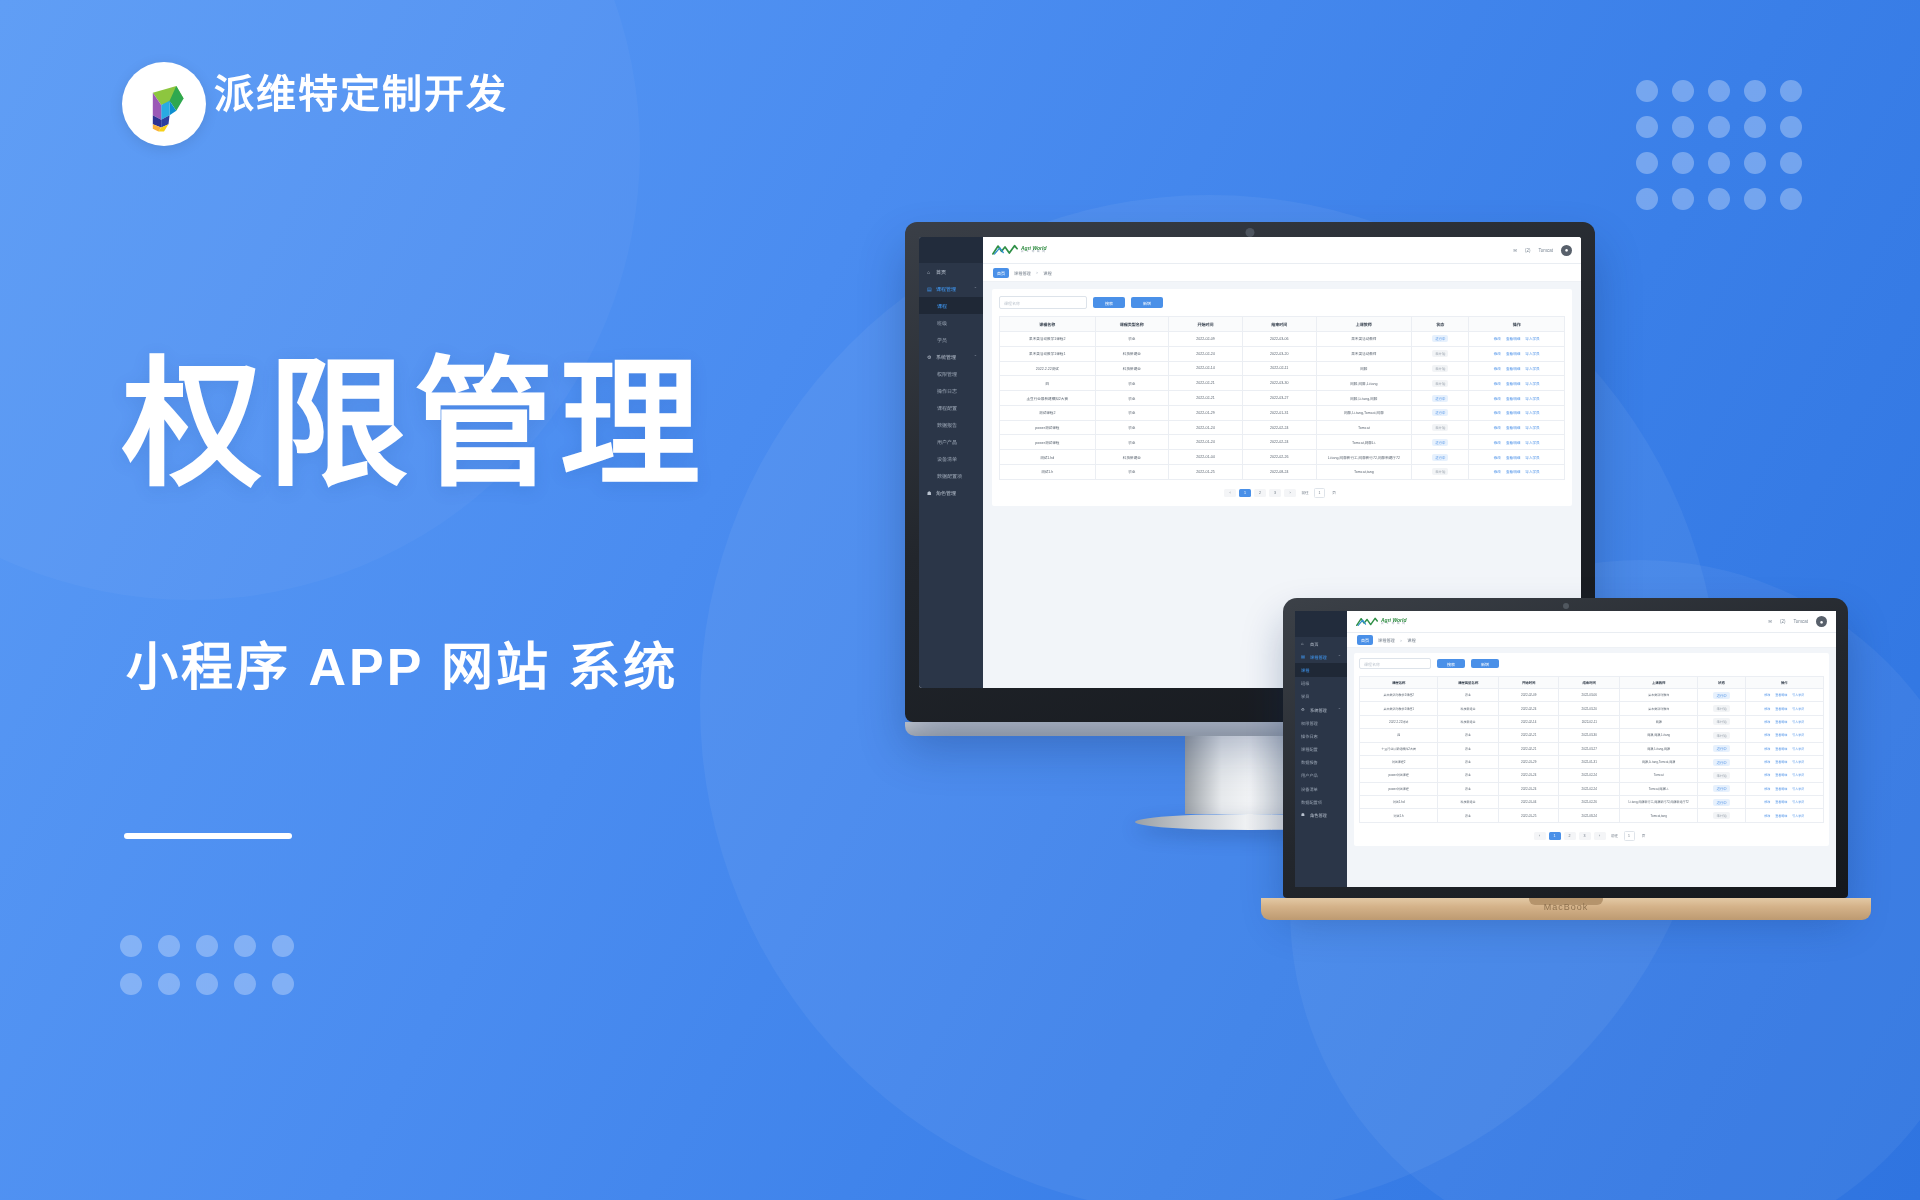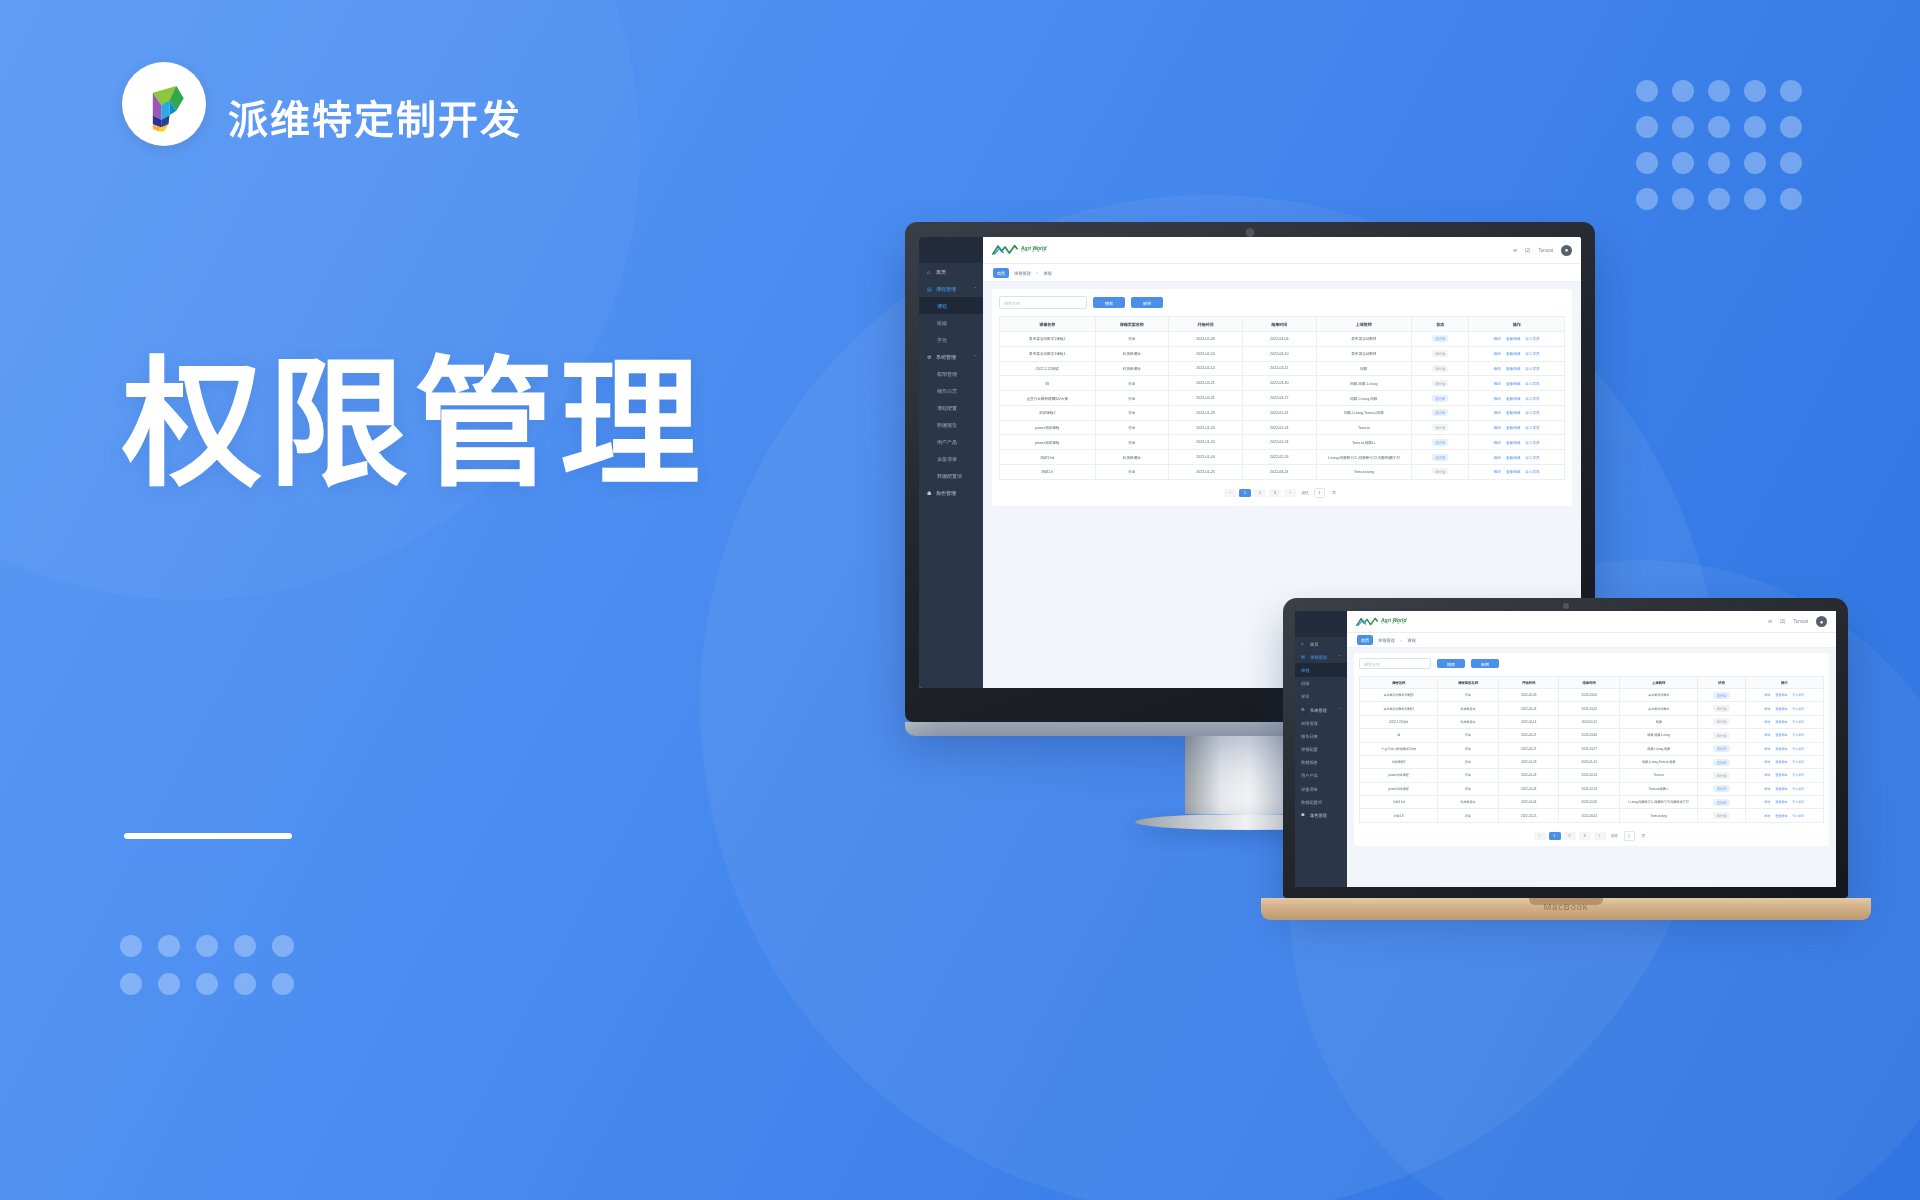--- a/index.html
+++ b/index.html
@@ -25,21 +25,21 @@
 
   
   .dotgrid{position:absolute;display:grid;pointer-events:none;}
   .dotgrid span{background:rgba(255,255,255,0.30);border-radius:50%;display:block;}
   #dots-top-right{left:1636px;top:80px;grid-template-columns:repeat(5,36px);grid-template-rows:repeat(4,36px);}
   #dots-top-right span{width:22px;height:22px;}
   #dots-bottom-left{left:120px;top:935px;grid-template-columns:repeat(5,38px);grid-template-rows:repeat(2,38px);}
   #dots-bottom-left span{width:22px;height:22px;}
 
   
-  .brand{position:absolute;left:122px;top:62px;display:flex;align-items:flex-end;gap:22px;}
+  .brand{position:absolute;left:122px;top:62px;display:flex;align-items:flex-start;gap:8px;}
   .brand-logo{
     width:84px;height:84px;border-radius:50%;background:#ffffff;
     display:flex;align-items:center;justify-content:center;
     box-shadow:0 3px 14px rgba(0,0,0,0.10);
   }
   .brand-name{
     color:#ffffff;font-size:40px;font-weight:bold;letter-spacing:2px;
     white-space:nowrap;
   }
 
@@ -261,20 +261,21 @@
         <polygon points="30,70 45,78 45,92 30,86" fill="#2e3192"></polygon>
         <polygon points="45,78 60,70 58,86 45,92" fill="#2b3fa0"></polygon>
         <polygon points="30,86 45,92 40,99 30,94" fill="#fbb03b"></polygon>
         <polygon points="45,92 58,86 50,99 40,99" fill="#f7d117"></polygon>
       </svg>
     </div>
     <div class="brand-name">派维特定制开发</div>
   </div>
 
   <div class="headline">权限管理</div>
+  <div class="subhead">小程序  APP  网站  系统</div>
   <div class="rule"></div>
 
   <div class="monitor">
     <div class="monitor-bezel">
       <div class="monitor-cam"></div>
       <div class="monitor-screen">
         <div class="app">
 
           <div class="app-sidebar">
             <div class="side-top"></div>

